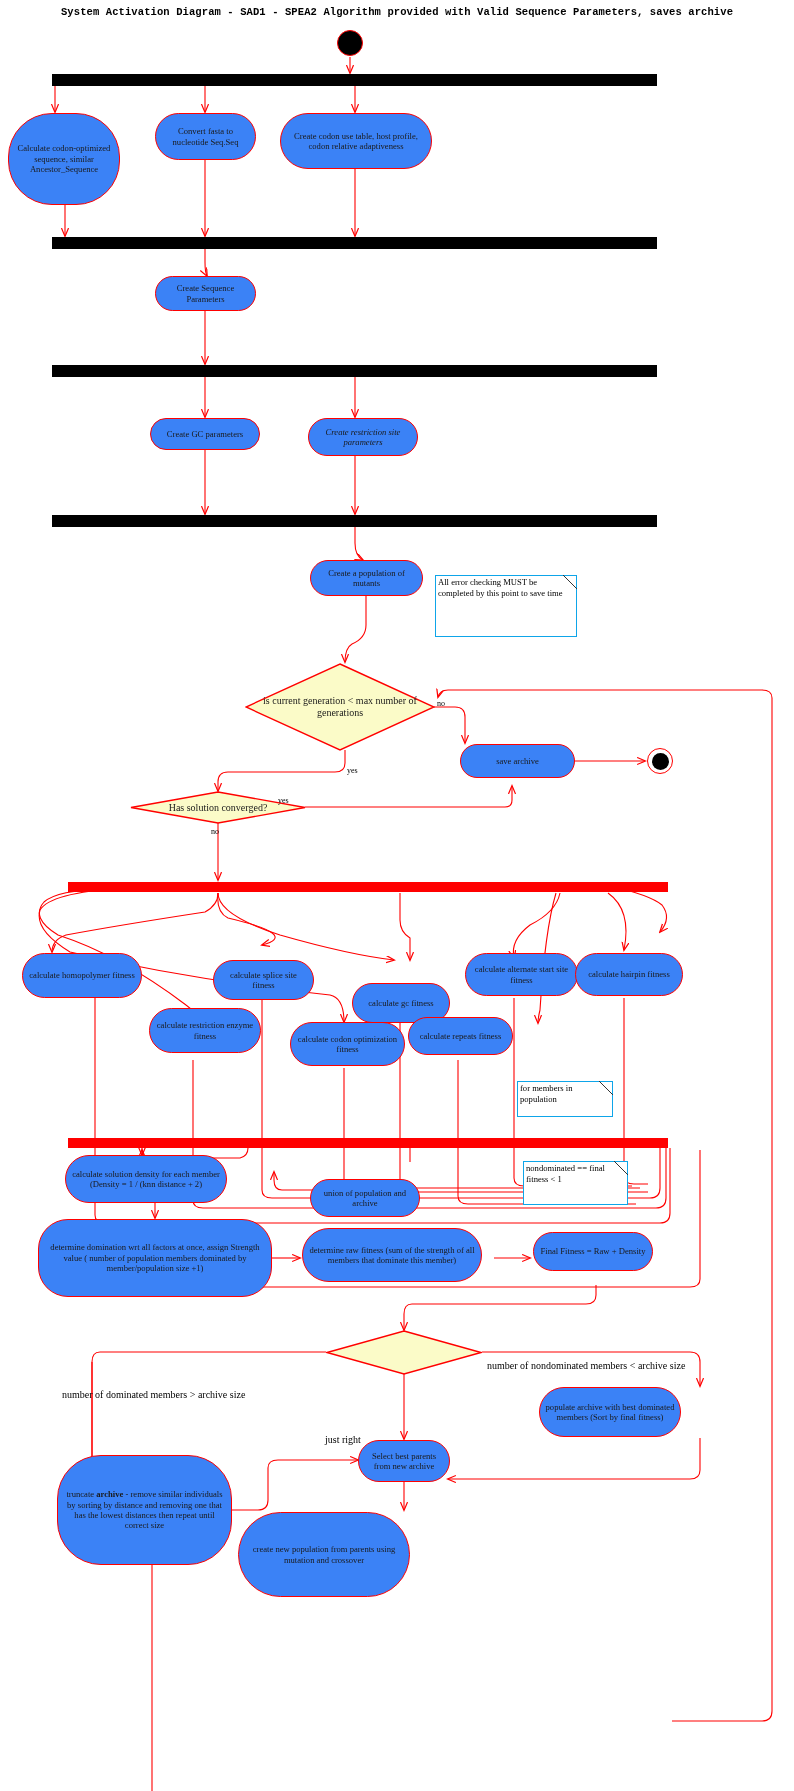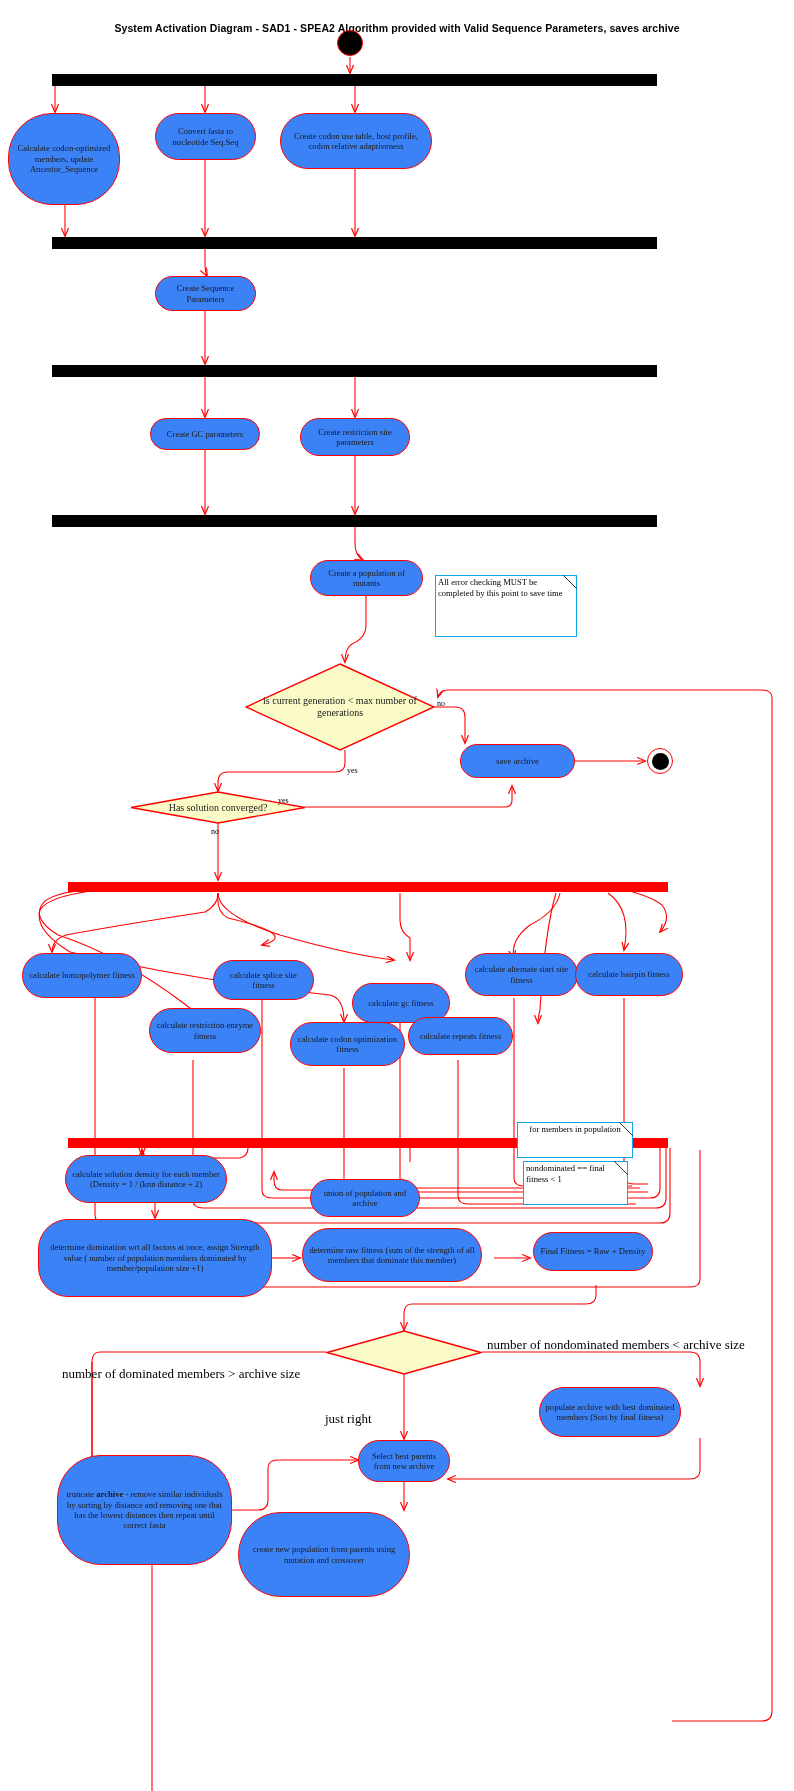--- a/index.html
+++ b/index.html
@@ -8,22 +8,22 @@
     background:#ffffff;
     font-family:"Liberation Serif", serif;
     color:#000000;
     overflow:hidden;
     position:relative;
   }
   #canvas { position:absolute; inset:0; width:794px; height:1791px; }
   svg.edges { position:absolute; left:0; top:0; width:794px; height:1791px; pointer-events:none; }
 
   .title {
-    position:absolute; left:0; top:22px; width:794px; text-align:center;
-    font-size:10.5px; font-weight:bold; font-family:Liberation Sans, sans-serif;
+    position:absolute; left:0; top:6px; width:794px; text-align:center;
+    font-size:10.5px; font-weight:bold; font-family:Liberation Mono, monospace;
     letter-spacing:0.1px;
   }
 
   
   .act {
     position:absolute; box-sizing:border-box;
     background:#3b82f6; border:1.2px solid #FF0000; border-radius:18px;
     display:flex; align-items:center; justify-content:center; text-align:center;
     font-size:8.6px; line-height:1.22; padding:2px 4px;
     font-family:"Liberation Serif", serif; color:#1a1a1a;
@@ -58,21 +58,21 @@
   .note .foldline{
     position:absolute; top:-1px; right:-1px; width:14px; height:14px;
   }
   .note .ntext { position:relative; z-index:2; }
 
   
   .elabel {
     position:absolute; font-size:8px; line-height:1;
     font-family:"Liberation Serif", serif; color:#000; white-space:nowrap;
   }
-  .elabel.small { font-size:13px; }
+  .elabel.small { font-size:10px;margin-top:23px; }
   b { font-weight:bold; }
 </style>
 </head>
 <body>
 
 <div id="canvas">
 
   <div class="title">System Activation Diagram - SAD1 - SPEA2 Algorithm provided with Valid Sequence Parameters, saves archive</div>
 
   <svg class="edges" viewBox="0 0 794 1791">
@@ -173,40 +173,40 @@
   <div class="initial" style="left:337px; top:30px;"></div>
 
   <div class="bar" style="left:52px; top:74px; width:605px; height:12px;"></div>
   <div class="bar" style="left:52px; top:237px; width:605px; height:12px;"></div>
   <div class="bar" style="left:52px; top:365px; width:605px; height:12px;"></div>
   <div class="bar" style="left:52px; top:515px; width:605px; height:12px;"></div>
   <div class="bar red" style="left:68px; top:882px; width:600px; height:10px;"></div>
   <div class="bar red" style="left:68px; top:1138px; width:600px; height:10px;"></div>
 
   <div class="act big" style="left:8px; top:113px; width:112px; height:92px;">
-    <span>Calculate codon-optimized members, update Ancestor_Sequence</span>
+    <span>Calculate codon-optimized sequence, similar Ancestor_Sequence</span>
   </div>
 
   <div class="act med" style="left:155px; top:113px; width:101px; height:47px;">
     <span>Convert fasta to nucleotide Seq.Seq</span>
   </div>
 
   <div class="act med" style="left:280px; top:113px; width:152px; height:56px;">
     <span>Create codon use table, host profile, codon relative adaptiveness</span>
   </div>
 
   <div class="act med" style="left:155px; top:276px; width:101px; height:35px;">
     <span>Create Sequence Parameters</span>
   </div>
 
   <div class="act med" style="left:150px; top:418px; width:110px; height:32px;">
     <span>Create GC parameters</span>
   </div>
 
-  <div class="act med" style="left:300px; top:418px; width:110px; height:38px;">
+  <div class="act med" style="left:308px; top:418px; width:110px; height:38px;font-style:italic;">
     <span>Create restriction site parameters</span>
   </div>
 
   <div class="act med" style="left:310px; top:560px; width:113px; height:36px;">
     <span>Create a population of mutants</span>
   </div>
 
   <div class="note" style="left:435px; top:575px; width:142px; height:62px;">
     <div class="foldline"><svg width="14" height="14" viewBox="0 0 14 14">
           <path d="M0,0 L14,14 L0,14 Z" fill="#ffffff"></path>
@@ -273,21 +273,21 @@
   </div>
 
   <div class="act med" style="left:465px; top:953px; width:113px; height:43px;">
     <span>calculate alternate start site fitness</span>
   </div>
 
   <div class="act med" style="left:575px; top:953px; width:108px; height:43px;">
     <span>calculate hairpin fitness</span>
   </div>
 
-  <div class="note" style="left:517px; top:1122px; width:116px; height:36px;text-align:center;">
+  <div class="note" style="left:517px; top:1081px; width:96px; height:36px;">
     <div class="foldline"><svg width="14" height="14" viewBox="0 0 14 14">
           <path d="M0,0 L14,14 L0,14 Z" fill="#ffffff"></path>
           <path d="M0,0 L14,14" stroke="#333" stroke-width="1" fill="none"></path>
         </svg></div>
     <span class="ntext">for members in population</span>
   </div>
 
   <div class="note" style="left:523px; top:1161px; width:105px; height:44px;">
     <div class="foldline"><svg width="14" height="14" viewBox="0 0 14 14">
           <path d="M0,0 L14,14 L0,14 Z" fill="#ffffff"></path>
@@ -327,21 +327,21 @@
 
   <div class="elabel small" style="left:487px; top:1338px;">number of nondominated members &lt; archive size</div>
   <div class="elabel small" style="left:62px; top:1367px;">number of dominated members &gt; archive size</div>
   <div class="elabel small" style="left:325px; top:1412px;">just right</div>
 
   <div class="act med" style="left:539px; top:1387px; width:142px; height:50px;">
     <span>populate archive with best dominated members (Sort by final fitness)</span>
   </div>
 
   <div class="act big" style="left:57px; top:1455px; width:175px; height:110px;">
-    <span><span>truncate </span><b>archive</b><span> - remove similar individuals by sorting by distance and removing one that has the lowest distances then repeat until correct fasta</span></span>
+    <span><span>truncate </span><b>archive</b><span> - remove similar individuals by sorting by distance and removing one that has the lowest distances then repeat until correct size</span></span>
   </div>
 
   <div class="act med" style="left:358px; top:1440px; width:92px; height:42px;">
     <span>Select best parents from new archive</span>
   </div>
 
   <div class="act big" style="left:238px; top:1512px; width:172px; height:85px;">
     <span>create new population from parents using mutation and crossover</span>
   </div>
 

